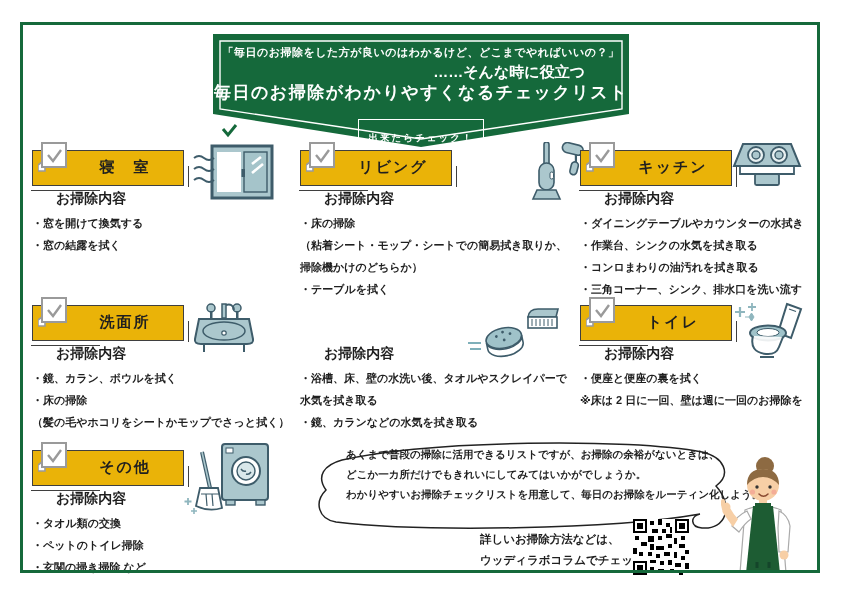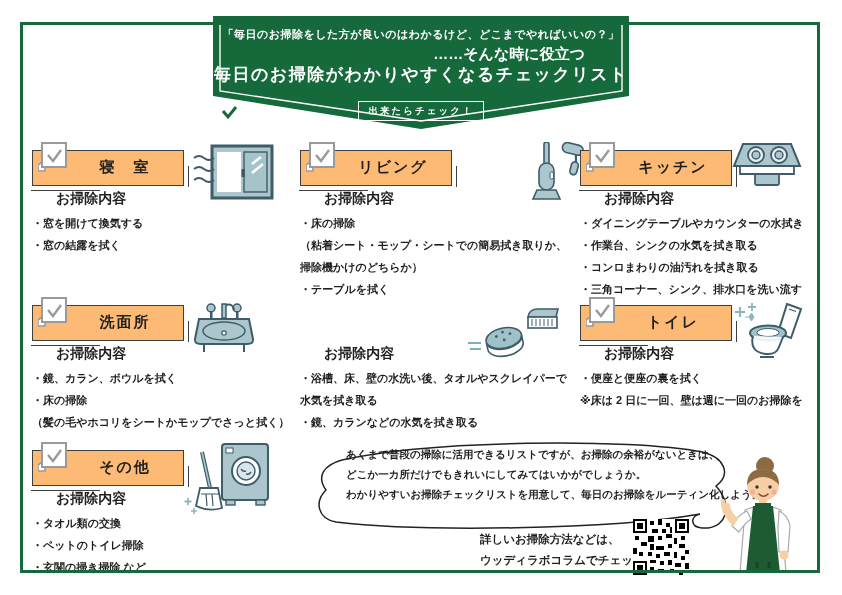--- a/index.html
+++ b/index.html
@@ -1,35 +1,35 @@
 <!DOCTYPE html>
 <html><head>
 <meta charset="utf-8">
 <style>
   html,body{margin:0;padding:0;background:#fff;}
   .page{position:relative;width:842px;height:595px;background:#fff;overflow:hidden;
         font-family:"Liberation Sans","DejaVu Sans",sans-serif;color:#1f1f1f;}
   .frame{position:absolute;left:20px;top:22px;width:800px;height:551px;
          border:3px solid #15693b;box-sizing:border-box;pointer-events:none;}
   
-  .banner{position:absolute;left:213px;top:16px;width:416px;height:114px;}
+  .banner{position:absolute;left:213px;top:34px;width:416px;height:114px;}
   .banner svg{position:absolute;left:0;top:0;}
   .b1{position:absolute;top:11px;left:0;width:100%;text-align:center;color:#fff;
       font-size:11px;font-weight:bold;letter-spacing:.5px;}
   .b2{position:absolute;top:29px;right:44px;color:#fff;font-size:15px;font-weight:bold;}
   .b3{position:absolute;top:47px;left:0;width:100%;text-align:center;color:#fff;
       font-size:17px;font-weight:bold;letter-spacing:1.5px;}
   .bcheck{position:absolute;top:85px;left:0;width:100%;display:flex;justify-content:center;
           align-items:center;gap:6px;}
   .bcheck .lbl{border:1.3px solid #fff;color:#fff;font-size:9.5px;font-weight:bold;
-               letter-spacing:2px;padding:3px 10px 2px;}
+               letter-spacing:2px;padding:12px 10px 2px;}
   
   .sec{position:absolute;}
   .badge{position:relative;width:152px;height:36px;border:1.5px solid #3f3f3f;
-         box-sizing:border-box;background:#fdba74;padding-left:20px;}
+         box-sizing:border-box;background:#eab308;padding-left:20px;}
   .badge .offb{position:absolute;left:-2px;bottom:-6px;width:46%;border-top:1.5px solid #3f3f3f;}
   .badge .offr{position:absolute;right:-6px;top:45%;height:61%;border-left:1.5px solid #3f3f3f;}
   .badge .cb{position:absolute;left:5px;top:-10px;}
   .stitle{position:absolute;left:34px;right:0;top:7px;text-align:center;font-size:15px;
           font-weight:bold;letter-spacing:2px;}
   .clabel{position:absolute;left:0;top:40px;font-size:14px;font-weight:bold;margin-left:24px;}
   .items{position:absolute;left:0;top:62px;}
   .item{font-size:11px;font-weight:bold;line-height:22px;white-space:nowrap;letter-spacing:0;}
   .icon{position:absolute;}
   

